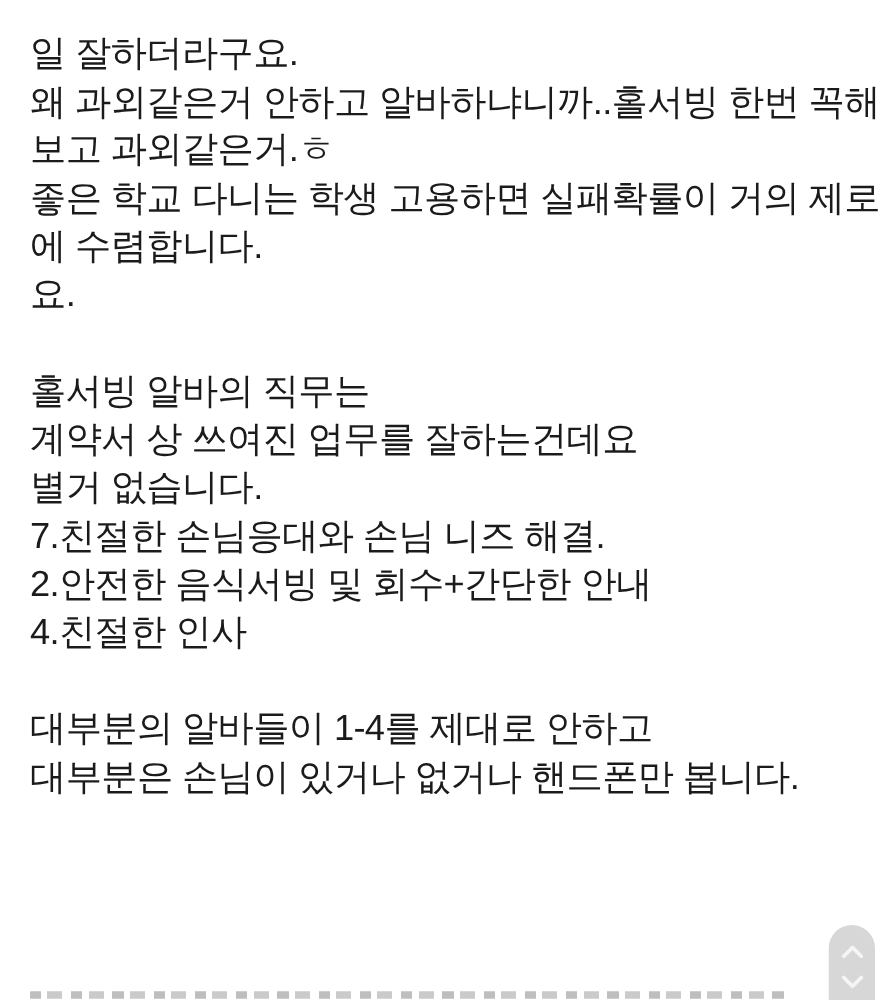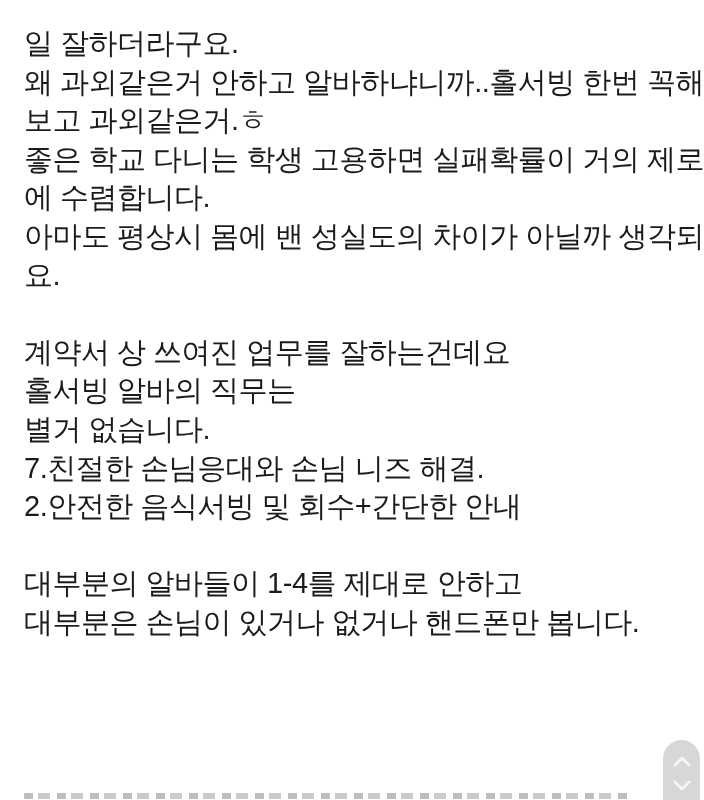--- a/index.html
+++ b/index.html
@@ -81,28 +81,28 @@
 <body>
 
 <div class="screen">
 
   <div class="post-body">
       <div class="text-line">일 잘하더라구요.</div>
       <div class="text-line">왜 과외같은거 안하고 알바하냐니까..홀서빙 한번 꼭해</div>
       <div class="text-line">보고 과외같은거.ㅎ</div>
       <div class="text-line">좋은 학교 다니는 학생 고용하면 실패확률이 거의 제로</div>
       <div class="text-line">에 수렴합니다.</div>
-      <div class="text-line">아마도 평상시 몸에 밴 성실도의 차이가 아닐까 생각되</div>
       <div class="text-line">요.</div>
       <div class="text-line">&nbsp;</div>
+      <div class="text-line">홀서빙 알바의 직무는</div>
       <div class="text-line">계약서 상 쓰여진 업무를 잘하는건데요</div>
-      <div class="text-line">홀서빙 알바의 직무는</div>
       <div class="text-line">별거 없습니다.</div>
       <div class="text-line">7.친절한 손님응대와 손님 니즈 해결.</div>
       <div class="text-line">2.안전한 음식서빙 및 회수+간단한 안내</div>
+      <div class="text-line">4.친절한 인사</div>
       <div class="text-line">&nbsp;</div>
       <div class="text-line">대부분의 알바들이 1-4를 제대로 안하고</div>
       <div class="text-line">대부분은 손님이 있거나 없거나 핸드폰만 봅니다.</div>
     </div>
 
   <div class="clipped-line"></div>
 
   <div class="scroll-widget">
     <button class="scroll-btn">
       <span>

